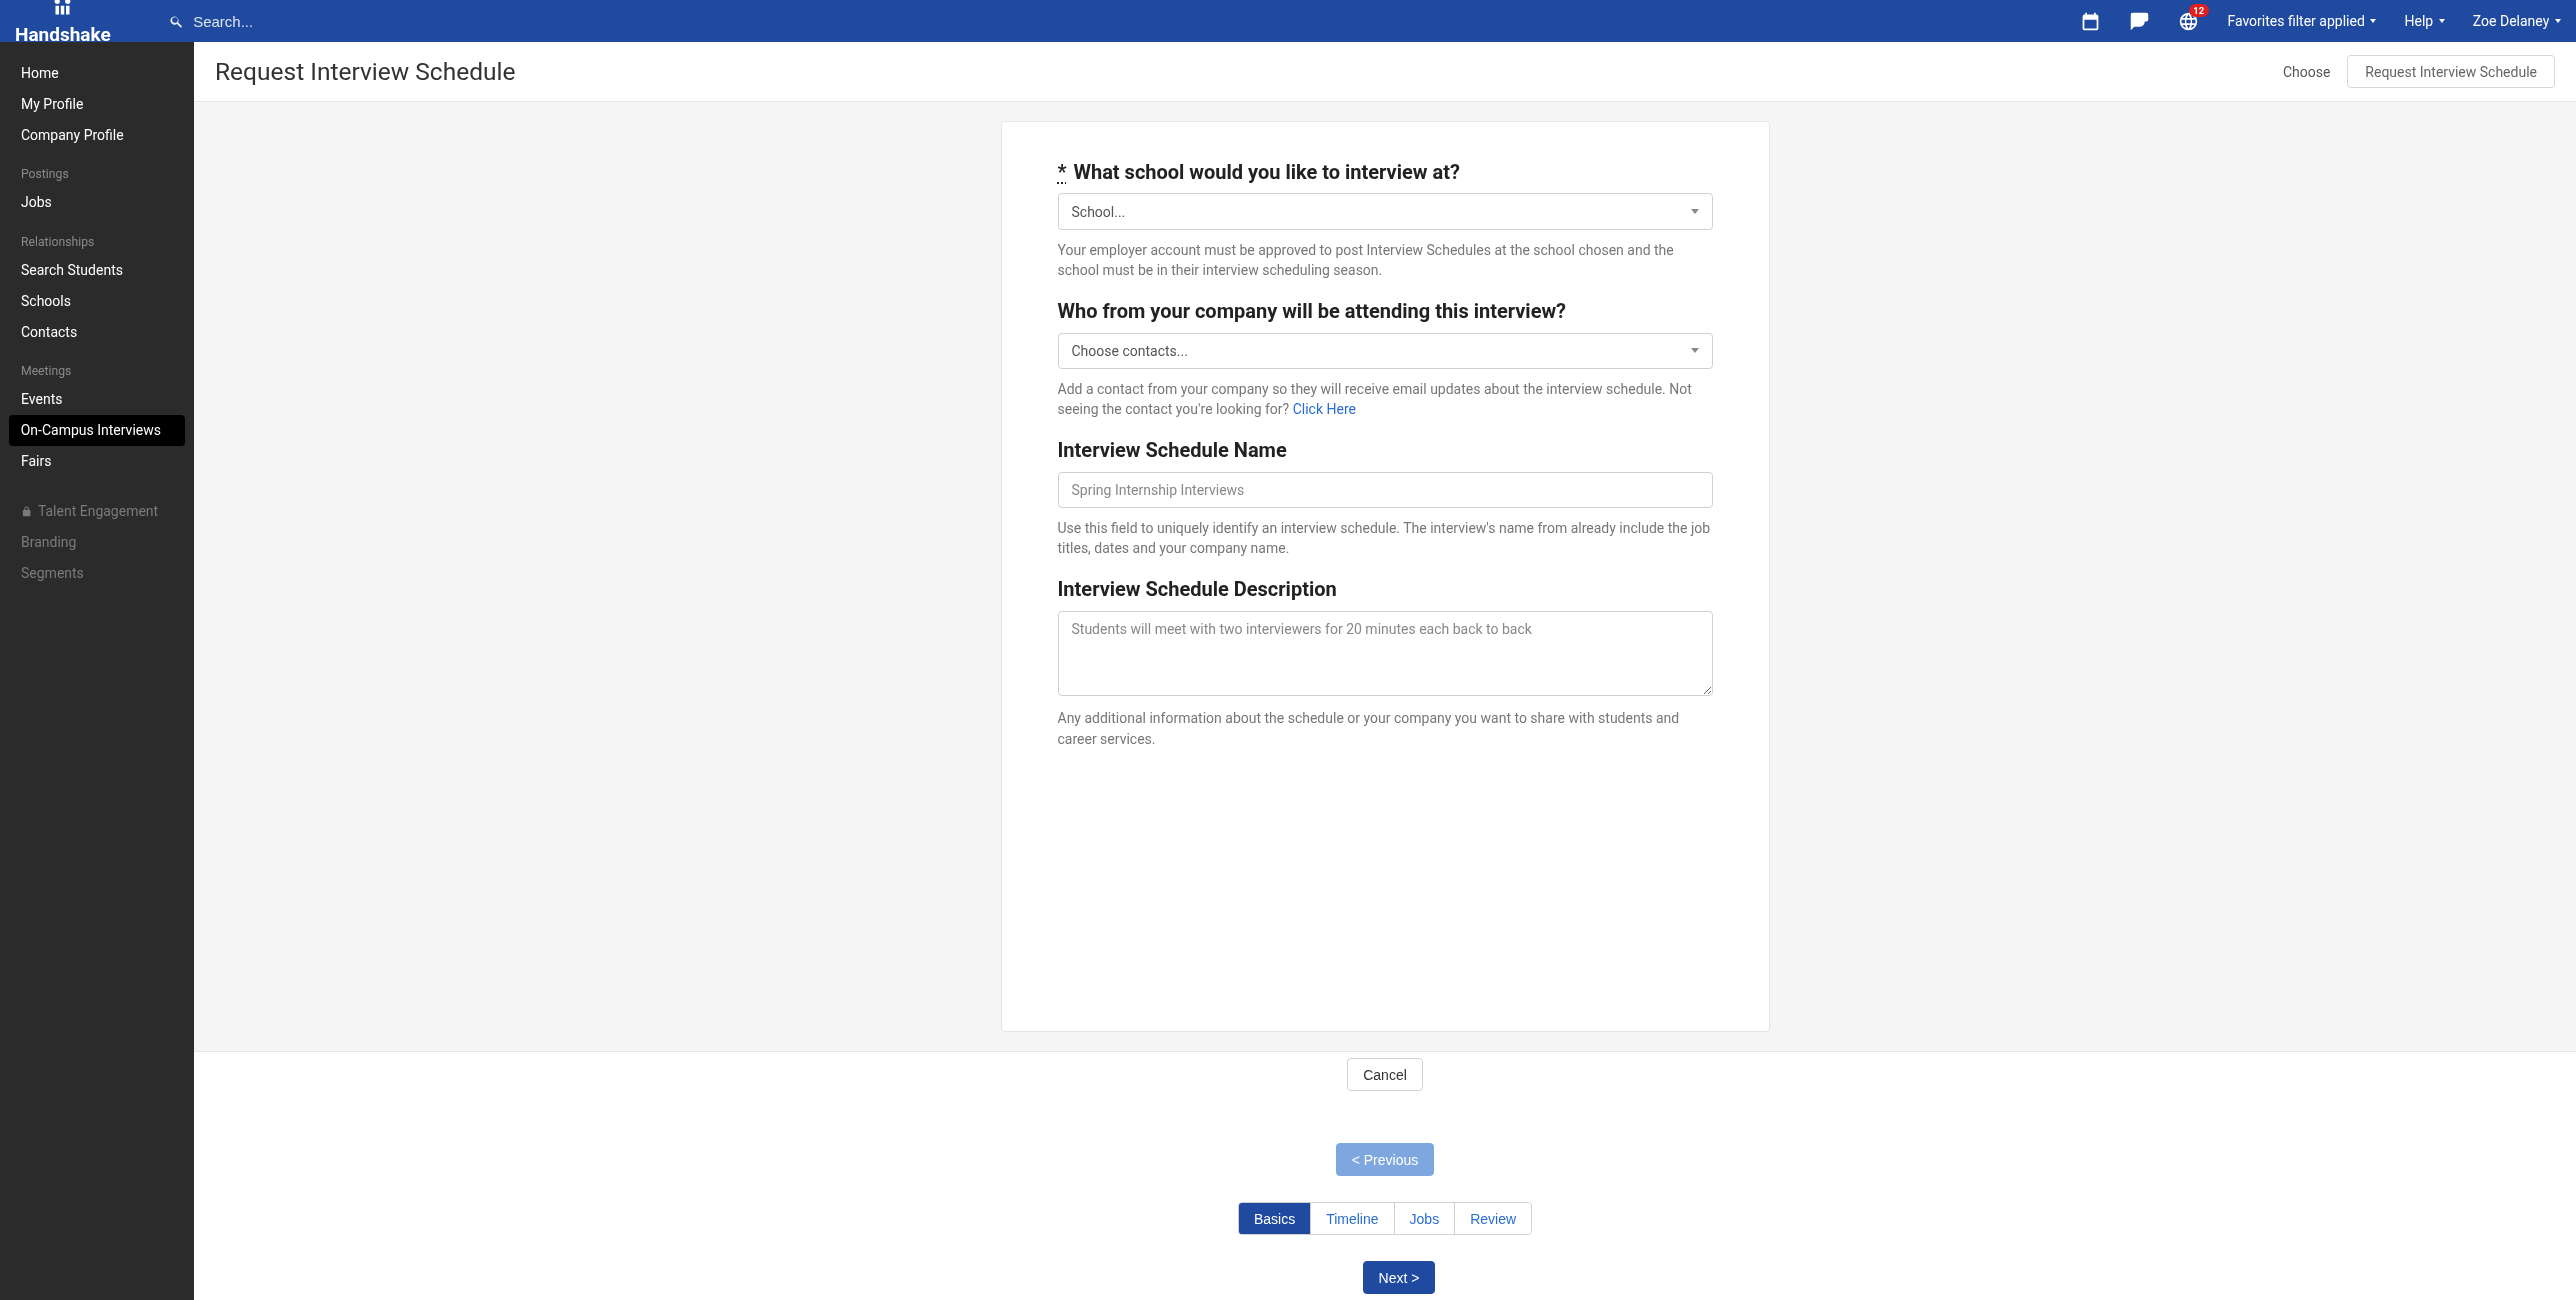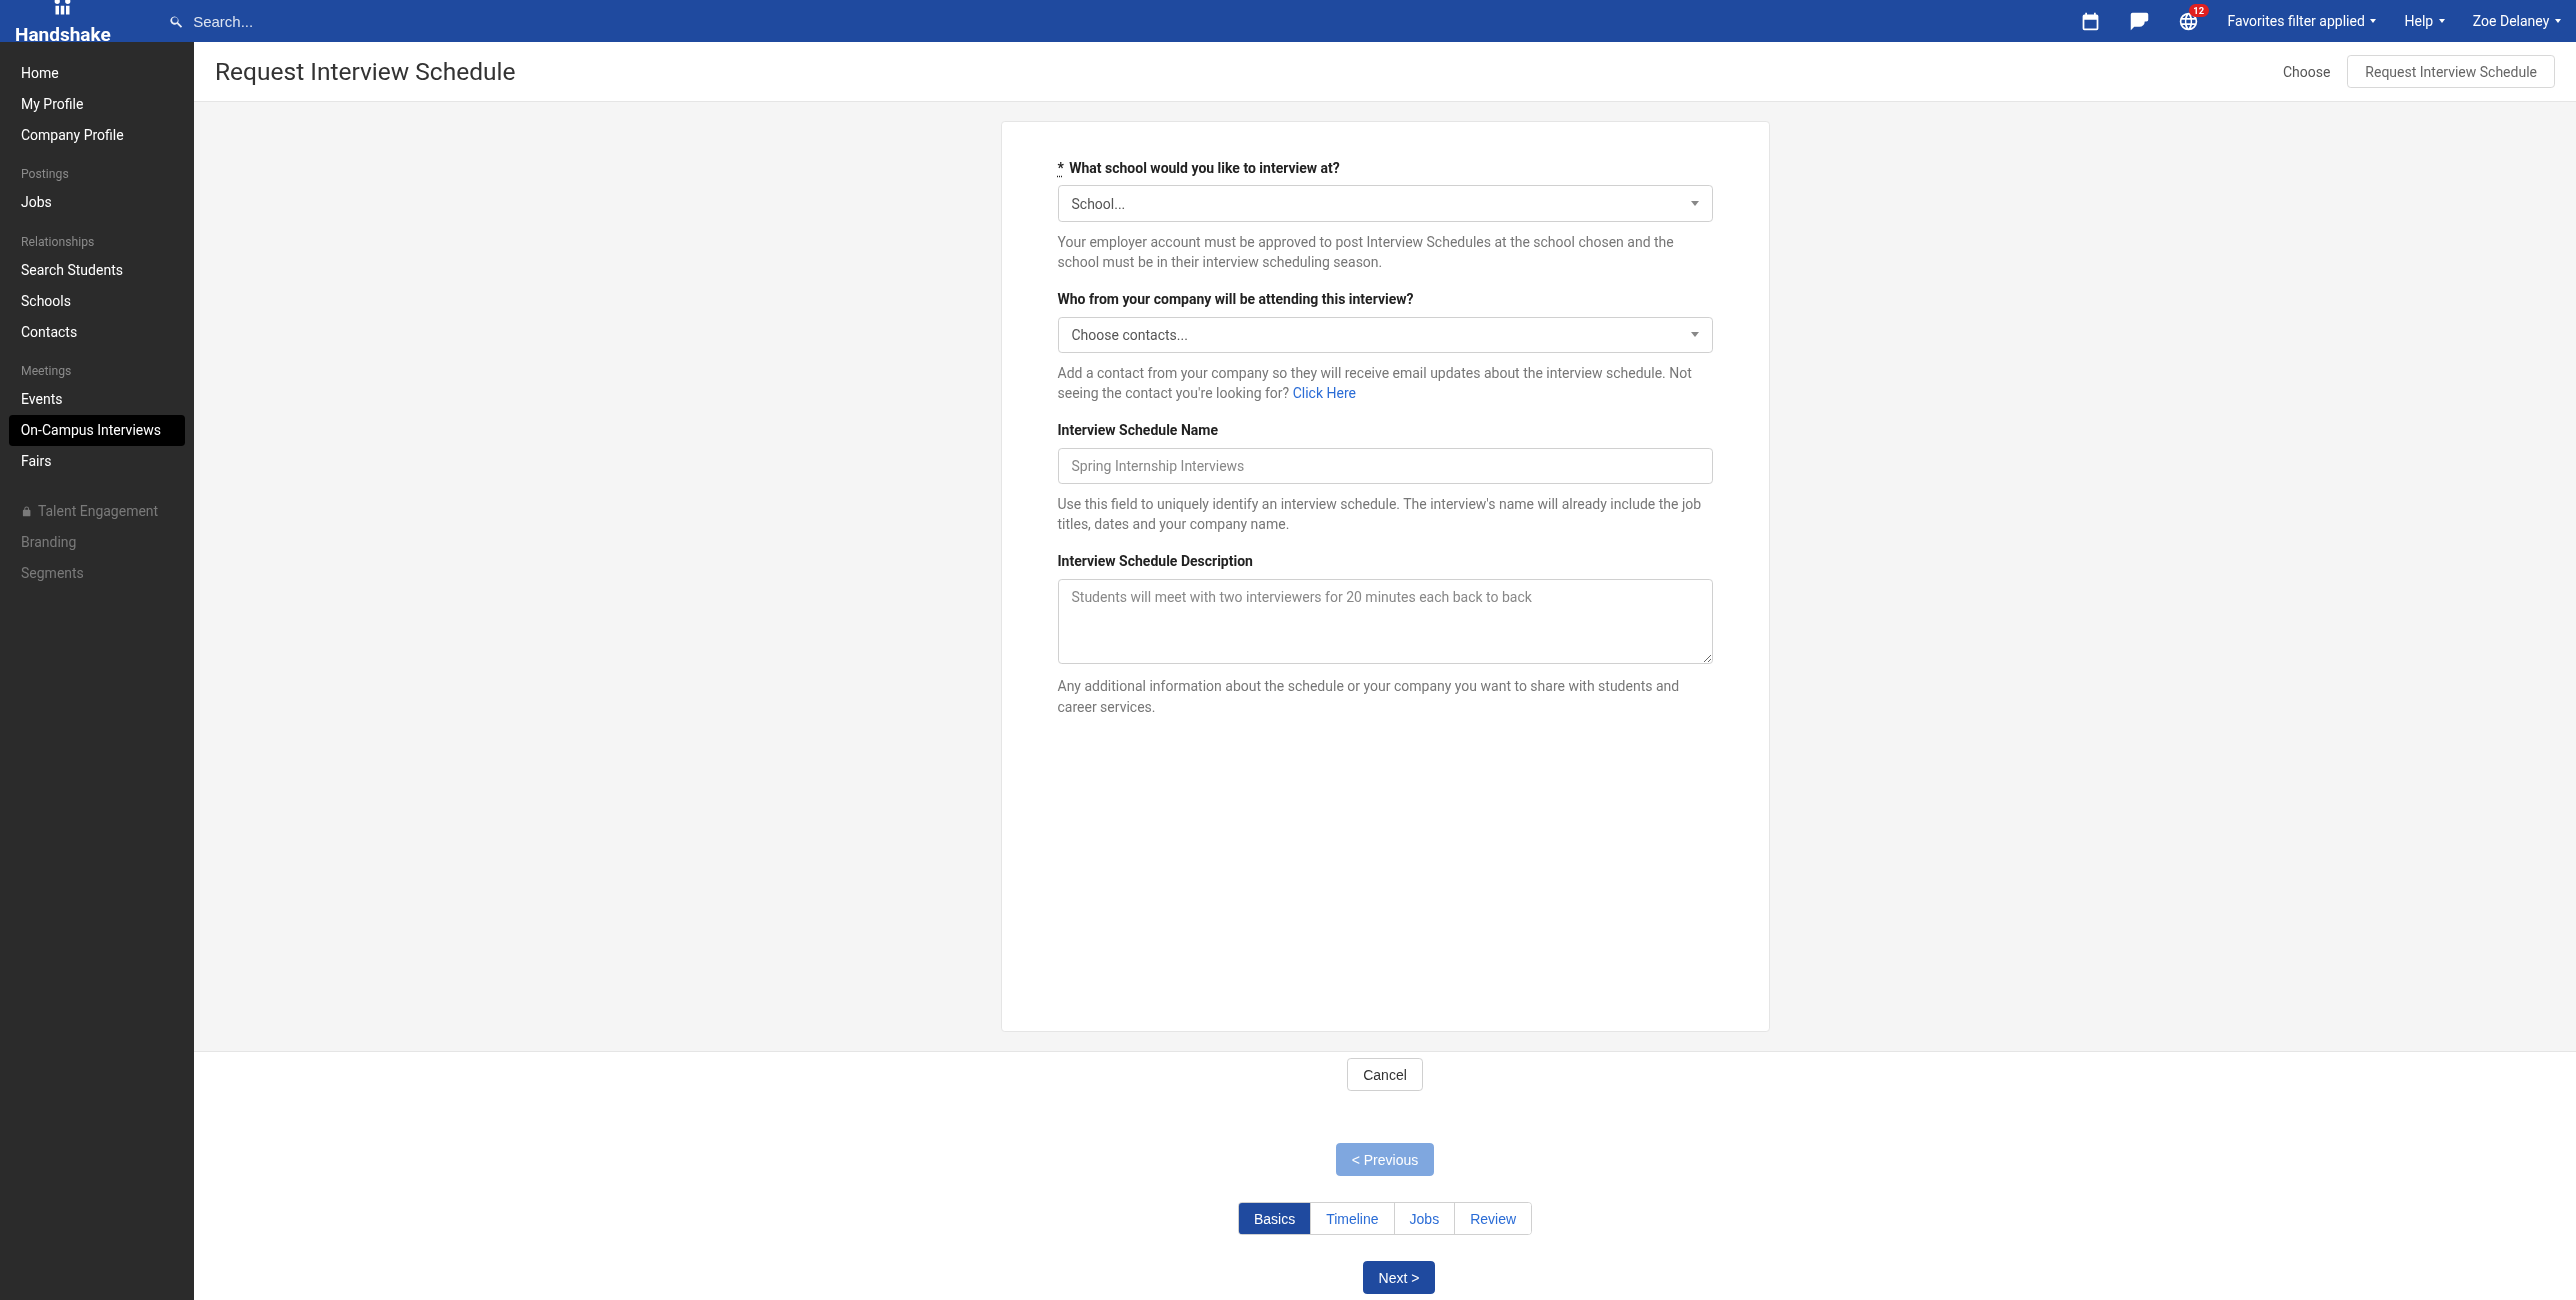--- a/index.html
+++ b/index.html
@@ -33,21 +33,21 @@
     .header-bar { background: #fff; border-bottom: 0.9px solid #e5e5e5; padding: 13px 21px; display: flex; align-items: center; }
     .page-title { font-size: 24.5px; font-weight: 400; color: #333; }
     .header-spacer { flex: 1; }
     .header-tabs { display: flex; align-items: center; gap: 0; }
     .header-tab { padding: 7.5px 17px; font-size: 14px; color: #555; cursor: pointer; }
     .header-tab.active { border: 0.9px solid #d8d8d8; border-radius: 3.8px; color: #666; }
 
     .content { flex: 1; padding: 19px; overflow: auto; display: flex; justify-content: center; }
     .card { background: #fff; border: 0.9px solid #e5e5e5; border-radius: 3.8px; width: 769px; padding: 38px 56px; }
 
-    .form-label { font-weight: 700; font-size: 14px; color: #222; margin-bottom: 9.4px; display: block; }
+    .form-label { font-weight: 700; font-size: 20px; color: #222; margin-bottom: 9.4px; display: block; }
     .asterisk { text-decoration: underline dotted; text-underline-offset: 2.8px; margin-right: 1.9px; }
     .select-box { border: 0.9px solid #d0d0d0; border-radius: 3.8px; padding: 9.4px 13px; color: #555; font-size: 14px; display: flex; justify-content: space-between; align-items: center; cursor: pointer; margin-bottom: 9.4px; }
     .select-caret { width: 0; height: 0; border-left: 4.7px solid transparent; border-right: 4.7px solid transparent; border-top: 5.6px solid #888; }
     .help-text { color: #777; font-size: 14px; line-height: 1.45; margin-bottom: 19px; }
     .help-link { color: #2a6cd6; cursor: pointer; }
     .text-input { width: 100%; border: 0.9px solid #d0d0d0; border-radius: 3.8px; padding: 9.4px 13px; font-size: 14px; color: #333; margin-bottom: 9.4px; font-family: inherit; }
     .text-input::placeholder { color: #888; }
     .textarea { width: 100%; border: 0.9px solid #d0d0d0; border-radius: 3.8px; padding: 9.4px 13px; font-size: 14px; color: #333; margin-bottom: 9.4px; min-height: 85px; resize: vertical; font-family: inherit; }
     .textarea::placeholder { color: #888; }
 
@@ -167,21 +167,21 @@
         <div class="select-box">
           <span>Choose contacts...</span>
           <span class="select-caret"></span>
         </div>
         <div class="help-text">
           <span>Add a contact from your company so they will receive email updates about the interview schedule. Not seeing the contact you're looking for? </span><span class="help-link">Click Here</span>
         </div>
 
         <label class="form-label">Interview Schedule Name</label>
         <input class="text-input" placeholder="Spring Internship Interviews" style="">
-        <div class="help-text">Use this field to uniquely identify an interview schedule. The interview's name will already include the job titles, dates and your company name.</div>
+        <div class="help-text">Use this field to uniquely identify an interview schedule. The interview's name from already include the job titles, dates and your company name.</div>
 
         <label class="form-label">Interview Schedule Description</label>
         <textarea class="textarea" placeholder="Students will meet with two interviewers for 20 minutes each back to back" style=""></textarea>
         <div class="help-text" style="margin-bottom:0">Any additional information about the schedule or your company you want to share with students and career services.</div>
 
       </div>
     </div>
 
     <div class="footer-bar">
       <button class="btn">Cancel</button>

